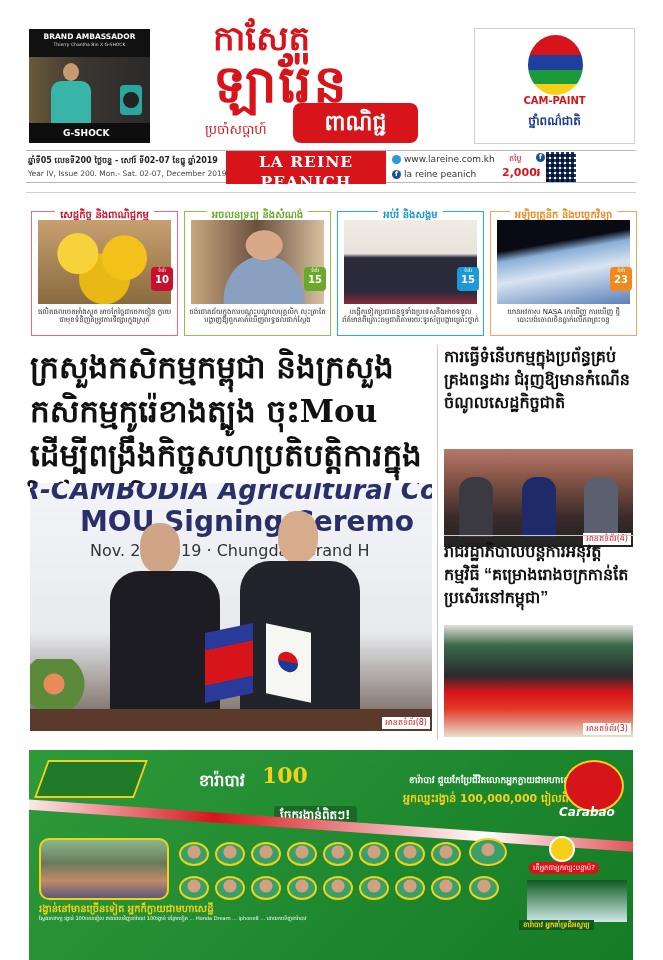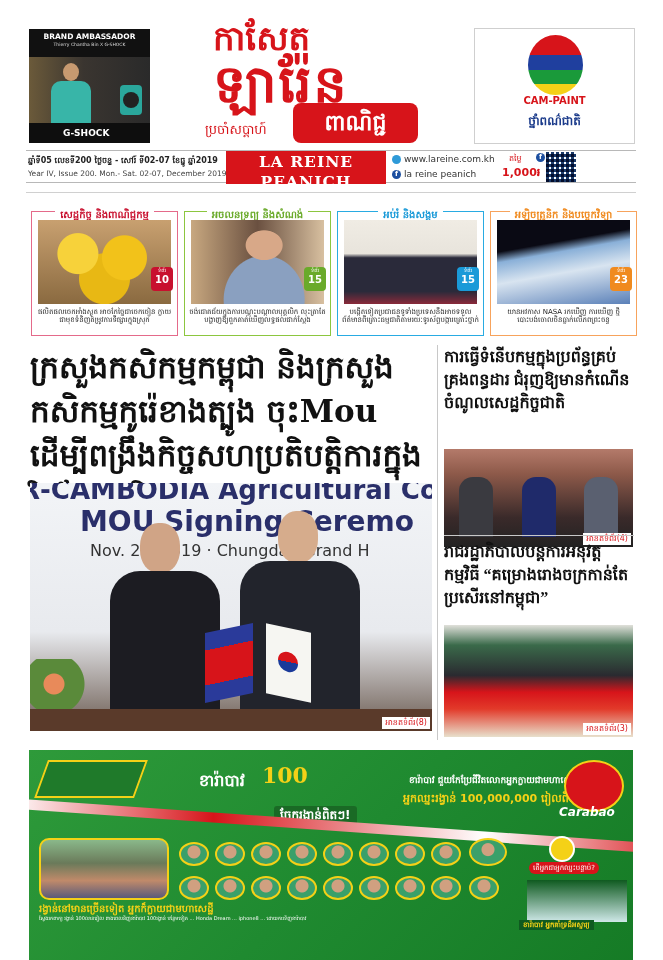--- a/index.html
+++ b/index.html
@@ -60,40 +60,40 @@
   .teaser .ttl span { background: #fff; padding: 0 5px; font-size: 10px; font-weight: bold; }
   .teaser .img { position: absolute; left: 6px; top: 8px; width: 133px; height: 84px; }
   .teaser .badge { position: absolute; right: 4px; top: 55px; width: 22px; height: 24px; border-radius: 4px; color: #fff; text-align: center; }
   .teaser .badge .bl { font-size: 5px; line-height: 7px; }
   .teaser .badge .bn { font-size: 10px; font-weight: bold; line-height: 12px; }
   .teaser .cap { position: absolute; left: 4px; right: 4px; top: 96px; font-size: 7px; line-height: 8px; color: #222; text-align: center; }
 
   
   .lead-title { left: 30px; top: 345px; width: 405px; font-size: 31px; font-weight: bold; line-height: 44px; color: #111; font-family: "DejaVu Serif", serif; }
   .lead-img { left: 30px; top: 483px; width: 402px; height: 248px; background: linear-gradient(180deg, #f2f4f7 0%, #e8eaee 60%, #6a5a50 100%); overflow: hidden; }
-  .lead-img .bnr1 { position: absolute; left: -10px; top: -8px; font-size: 26px; color: #2a2f6a; font-weight: bold; white-space: nowrap; }
+  .lead-img .bnr1 { position: absolute; left: -10px; top: -8px; font-size: 26px; color: #2a2f6a; font-weight: bold; white-space: nowrap; font-style: italic; }
   .lead-img .bnr2 { position: absolute; left: 50px; top: 22px; font-size: 28px; color: #2a2f6a; font-weight: bold; white-space: nowrap; }
   .lead-img .bnr3 { position: absolute; left: 60px; top: 58px; font-size: 16px; color: #333; white-space: nowrap; }
   .man1 { position: absolute; left: 80px; top: 40px; width: 110px; height: 210px; }
   .man1 .h { position: absolute; left: 30px; top: 0; width: 40px; height: 50px; border-radius: 45%; background: #d0a486; }
   .man1 .s { position: absolute; left: 0; top: 48px; width: 110px; height: 170px; background: #1c1c22; border-radius: 30px 30px 0 0; }
   .man2 { position: absolute; left: 210px; top: 28px; width: 120px; height: 225px; }
   .man2 .h { position: absolute; left: 38px; top: 0; width: 40px; height: 52px; border-radius: 45%; background: #d6ac8c; }
   .man2 .s { position: absolute; left: 0; top: 50px; width: 120px; height: 180px; background: #22242c; border-radius: 30px 30px 0 0; }
   .flag-kh { position: absolute; left: 175px; top: 145px; width: 48px; height: 70px; background: linear-gradient(180deg, #2a3a9a 0 25%, #d7141a 25% 75%, #2a3a9a 75%); transform: skewY(-12deg); }
   .flag-kr { position: absolute; left: 236px; top: 145px; width: 45px; height: 70px; background: #f6f6f2; transform: skewY(12deg); }
   .flag-kr::after { content: ""; position: absolute; left: 12px; top: 24px; width: 20px; height: 20px; border-radius: 50%; background: linear-gradient(180deg, #d7141a 50%, #1a3a9a 50%); }
   .table-edge { position: absolute; left: 0; bottom: 0; width: 100%; height: 22px; background: #5a3a2a; }
   .flowers { position: absolute; left: 0; bottom: 22px; width: 60px; height: 50px; background: radial-gradient(circle at 40% 50%, #e88a5a 0 10px, #5a8a3a 11px 30px, transparent 31px); }
   .readmore { position: absolute; font-size: 8px; color: #d7141a; background: #fff; padding: 0 3px; }
 
   .vline { left: 437px; top: 345px; width: 1px; height: 395px; background: #c8c8c8; }
 
   
-  .side-title { position: absolute; left: 444px; width: 190px; font-size: 16px; font-weight: bold; line-height: 23px; color: #111; font-family: Liberation Serif, serif; }
+  .side-title { position: absolute; left: 444px; width: 190px; font-size: 16px; font-weight: bold; line-height: 23px; color: #111; font-family: Liberation Sans, sans-serif; }
   .side-img { position: absolute; left: 444px; width: 189px; overflow: hidden; }
   .side1-img { top: 449px; height: 98px; background: linear-gradient(180deg, #b47a6a 0%, #8e5a4a 25%, #3a2a2a 70%, #222 100%); }
   .side2-img { top: 625px; height: 112px; background: linear-gradient(180deg, #e0e0da 0%, #3a6a4a 18%, #2a2a30 45%, #d7141a 60%, #e23a2a 75%, #e8e0cc 100%); }
   .panel-person { position: absolute; width: 34px; height: 60px; bottom: 10px; border-radius: 14px 14px 0 0; }
   .hr-side { left: 444px; top: 535px; width: 190px; height: 1px; background: #c8c8c8; }
 
   
   .bottom-ad { left: 29px; top: 750px; width: 604px; height: 236px; background: linear-gradient(135deg, #2e9a3a 0%, #1f8a30 50%, #157a25 100%); overflow: hidden; }
   .ba-brand { position: absolute; left: 12px; top: 10px; width: 100px; height: 38px; border: 2px solid #f4d117; transform: skewX(-20deg); background: #1f7a2a; }
   .ba-kh { position: absolute; left: 170px; top: 20px; font-size: 16px; font-weight: bold; color: #fff; }
@@ -158,21 +158,21 @@
   </div>
   <div class="web">
     <span class="globe"></span>
     <span>www.lareine.com.kh</span>
   </div>
   <div class="fb">
     <span class="fbic">f</span>
     <span>la reine peanich</span>
   </div>
   <div class="price-lbl">តម្លៃ</div>
-  <div class="price">1,000៛</div>
+  <div class="price">2,000៛</div>
   <span class="fbic qr-fb">f</span>
   <div class="qr"></div>
 </div>
 
 <div class="abs rule"></div>
 
 <div class="teaser" style="left:31px; border-color:#e46a8a;">
   <div class="ttl"><span style="color:#c8102e;">សេដ្ឋកិច្ច និងពាណិជ្ជកម្ម</span></div>
   <div class="img" style="background:radial-gradient(circle at 30% 40%, #f7d23a 0 20px, transparent 21px), radial-gradient(circle at 65% 45%, #f2c21a 0 22px, transparent 23px), radial-gradient(circle at 50% 70%, #e8b814 0 25px, transparent 26px), linear-gradient(180deg,#c8a070 0%,#8a6a40 100%);"></div>
   <div class="badge" style="background:#c8102e;">

